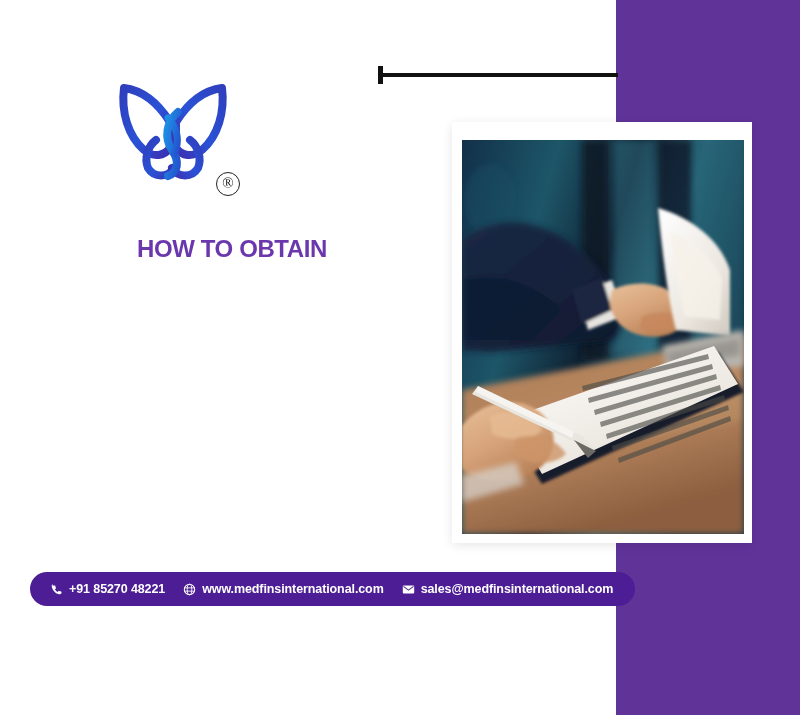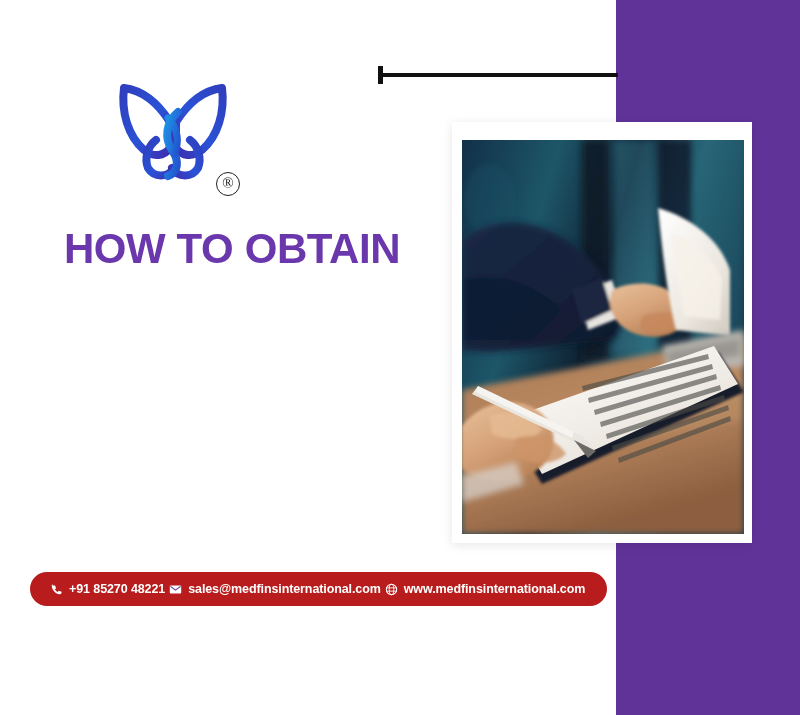--- a/index.html
+++ b/index.html
@@ -91,21 +91,21 @@
   
   .headline {
     position: absolute;
     left: 34px;
     top: 222px;
     width: 396px;
     text-align: center;
     color: #6B37AD;
     font-family: "Liberation Sans", sans-serif;
     font-weight: bold;
-    font-size: 42px;
+    font-size: 24px;
     line-height: 53px;
     letter-spacing: -0.4px;
     text-transform: uppercase;
   }
   .headline .hl-line { display: block; white-space: nowrap; }
 
   
   .photo-card {
     position: absolute;
     left: 452px;
@@ -127,24 +127,24 @@
   .photo svg { display: block; width: 100%; height: 100%; }
 
   
   .contact-pill {
     position: absolute;
     left: 30px;
     top: 572px;
     height: 34px;
     padding: 0 22px 0 20px;
     border-radius: 17px;
-    background: #b91c1c;
+    background: #4c1d95;
     display: flex;
     align-items: center;
-    gap: 4px;
+    gap: 18px;
     box-sizing: border-box;
   }
   .contact-item {
     display: flex;
     align-items: center;
     gap: 6px;
     color: #ffffff;
     font-family: "Liberation Sans", sans-serif;
     font-size: 12.5px;
     font-weight: bold;
@@ -329,33 +329,33 @@
         <svg viewBox="0 0 16 16" xmlns="http://www.w3.org/2000/svg" aria-hidden="true">
           <path d="M3.3 1.6 C2.5 2 2 2.9 2.1 3.8 c0.3 3 1.8 5.6 4 7.5 2 1.7 4.4 2.6 6.3 2.6 0.9 0 1.6-0.7 1.7-1.5 l0.1-1 c0-0.4-0.2-0.7-0.6-0.8 l-2.4-0.8 c-0.4-0.1-0.8 0-1 0.4 l-0.6 0.9 c-1.5-0.7-2.8-1.9-3.6-3.4 l0.9-0.6 c0.3-0.2 0.5-0.6 0.4-1 L6.5 3.6 C6.4 3.2 6.1 3 5.7 3 L4.6 3 c-0.5 0-0.9 0.2-1.3 0.4 Z" fill="#ffffff"></path>
         </svg>
       </span>
       <span>+91 85270 48221</span>
     </div>
 
     <div class="contact-item">
       <span class="ci-icon">
         <svg viewBox="0 0 16 16" xmlns="http://www.w3.org/2000/svg" aria-hidden="true">
-          <rect x="1" y="3" width="14" height="10" rx="1.2" fill="#ffffff"></rect>
-          <path d="M1.8 4.2 L8 8.8 L14.2 4.2" fill="none" stroke="#603399" stroke-width="1.4" stroke-linejoin="round"></path>
-        </svg>
-      </span>
-      <span>sales@medfinsinternational.com</span>
-    </div>
-
-    <div class="contact-item">
-      <span class="ci-icon">
-        <svg viewBox="0 0 16 16" xmlns="http://www.w3.org/2000/svg" aria-hidden="true">
           <circle cx="8" cy="8" r="6.4" fill="none" stroke="#ffffff" stroke-width="1.3"></circle>
           <ellipse cx="8" cy="8" rx="2.8" ry="6.4" fill="none" stroke="#ffffff" stroke-width="1.1"></ellipse>
           <path d="M1.8 6 H14.2 M1.8 10 H14.2" stroke="#ffffff" stroke-width="1.1" fill="none"></path>
         </svg>
       </span>
       <span>www.medfinsinternational.com</span>
     </div>
 
+    <div class="contact-item">
+      <span class="ci-icon">
+        <svg viewBox="0 0 16 16" xmlns="http://www.w3.org/2000/svg" aria-hidden="true">
+          <rect x="1" y="3" width="14" height="10" rx="1.2" fill="#ffffff"></rect>
+          <path d="M1.8 4.2 L8 8.8 L14.2 4.2" fill="none" stroke="#603399" stroke-width="1.4" stroke-linejoin="round"></path>
+        </svg>
+      </span>
+      <span>sales@medfinsinternational.com</span>
+    </div>
+
   </div>
 
 </div>
 
 </body></html>

